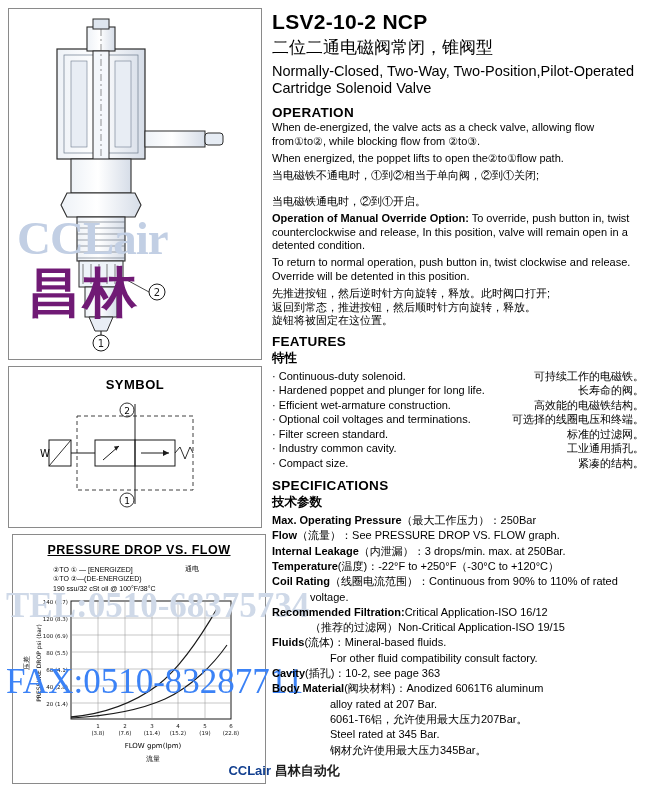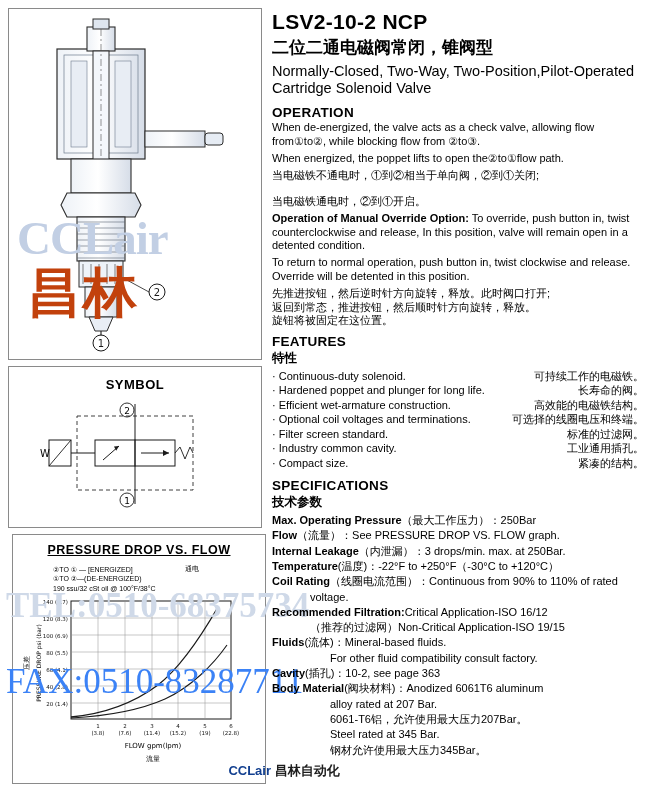--- a/index.html
+++ b/index.html
@@ -25,21 +25,21 @@
     position:absolute;left:12px;top:534px;width:252px;height:248px;
     border:1px solid #8a8a8a;background:#fff;overflow:hidden;text-decoration:underline;
   }
   .box-title{
     text-align:center;font-size:13px;font-weight:bold;letter-spacing:.5px;
   }
 
   
   .right-col{position:absolute;left:272px;top:10px;width:372px;}
   .model-no{font-size:21px;font-weight:bold;letter-spacing:.3px;margin:0 0 2px 0;}
-  .model-cn{font-size:17px;font-weight:bold;margin:0 0 4px 0;}
+  .model-cn{font-size:17px;font-weight:normal;margin:0 0 4px 0;}
   .model-en{font-size:14.5px;line-height:1.18;margin:0 0 8px 0;}
   h3.sec{font-size:13.5px;font-weight:bold;margin:6px 0 1px 0;letter-spacing:.3px;}
   .sec-cn{font-size:12.5px;font-weight:bold;margin:0 0 2px 0;}
   p.body{font-size:11px;line-height:1.22;margin:0 0 4px 0;text-align:left;}
   .feat-list{list-style:none;margin:0;padding:0;font-size:11px;line-height:1.32;}
   .feat-list li{display:flex;justify-content:space-between;}
   .feat-list .en{white-space:nowrap;}
   .feat-list .cn{white-space:nowrap;text-align:right;}
   .spec-list{font-size:11px;line-height:1.30;}
   .spec-list div{margin-bottom:1px;}
@@ -50,21 +50,21 @@
   
   .wm-logo{
     position:absolute;left:22px;top:196px;width:150px;height:130px;
     color:#b8c6dd;font-weight:bold;pointer-events:none;
   }
   .wm-cclair{
     position:absolute;left:8px;top:202px;font-size:47px;letter-spacing:-1px;
     color:#c2cfe4;font-family:"Liberation Serif",serif;font-weight:bold;
   }
   .wm-cn{
-    position:absolute;left:18px;top:248px;font-size:54px;color:#c2410c;
+    position:absolute;left:18px;top:248px;font-size:54px;color:#701a75;
     font-weight:bold;letter-spacing:2px;
   }
   .wm-tel{
     position:absolute;left:6px;top:586px;font-size:35px;color:#cfd9e8;
     font-family:"Liberation Serif",serif;font-weight:bold;letter-spacing:0px;
     white-space:nowrap;pointer-events:none;
   }
   .wm-fax{
     position:absolute;left:6px;top:662px;font-size:35px;color:#3b82f6;
     font-family:"Liberation Serif",serif;font-weight:normal;letter-spacing:0px;

